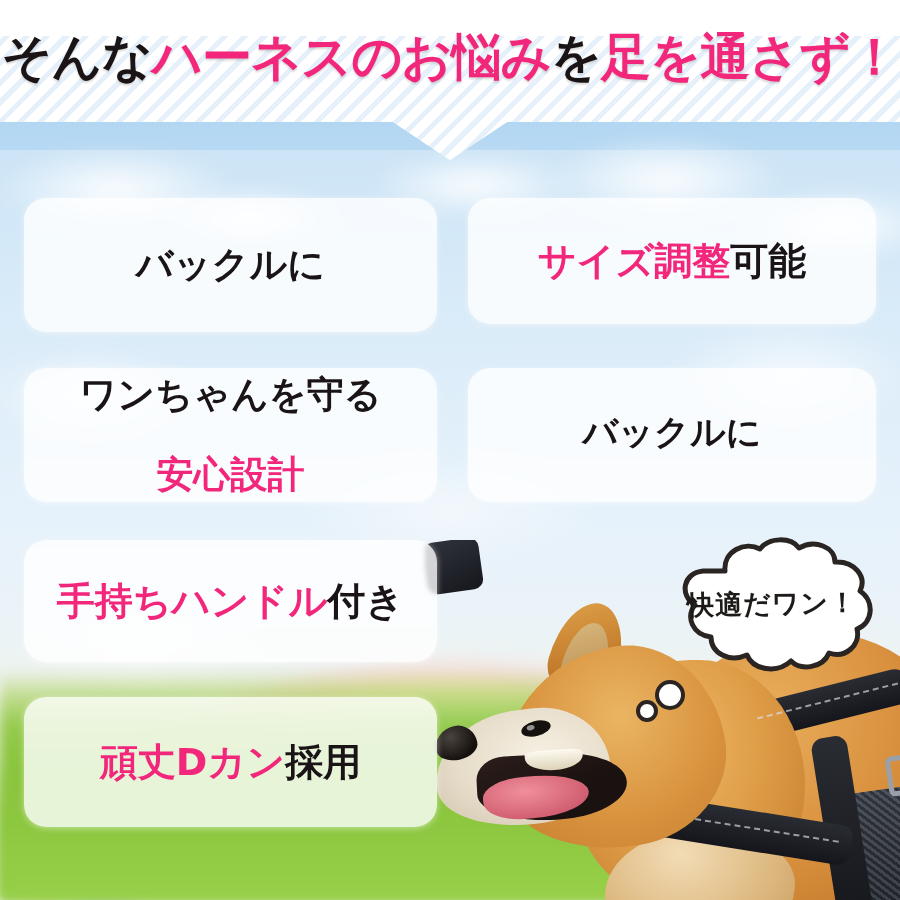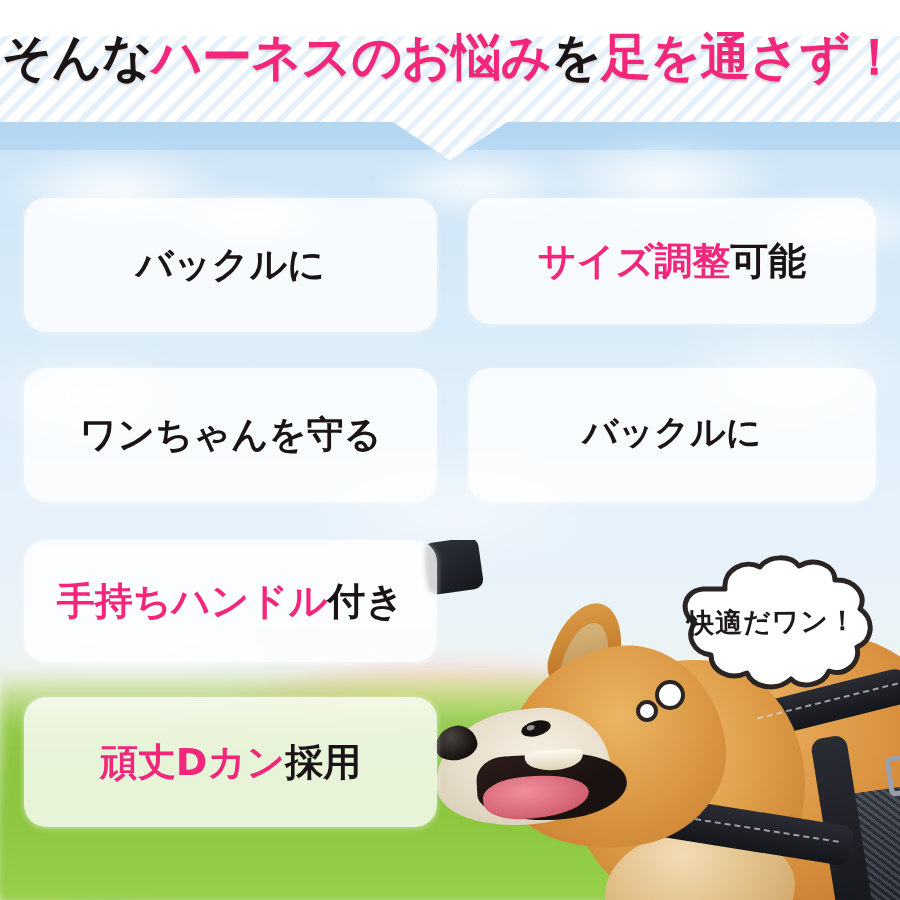--- a/index.html
+++ b/index.html
@@ -266,21 +266,21 @@
   .st2{left:330px;top:160px;width:145px;transform:rotate(-14deg);}
   .mesh{
     position:absolute;left:418px;top:250px;width:78px;height:140px;
     background:repeating-linear-gradient(45deg,rgba(255,255,255,.10) 0 3px,rgba(0,0,0,.18) 3px 6px),
                linear-gradient(#3a3f49,#22262e);
     border-radius:10px;transform:rotate(-8deg);
   }
 
   
   .bubble{
-    position:absolute;left:663px;top:553px;width:218px;height:145px;
+    position:absolute;left:663px;top:535px;width:218px;height:145px;
   }
   .bubble svg{display:block;}
   .bubble-text{
     position:absolute;left:0;top:0;width:218px;height:145px;
     display:flex;align-items:center;justify-content:center;
     font-size:27px;font-weight:700;color:#1d1a18;
     letter-spacing:1px;white-space:nowrap;
     transform:translateY(-4px) rotate(-1deg);
   }
   .bubble-dot{
@@ -362,20 +362,21 @@
 
   <div class="card one-line" id="card2">
     <div class="lines">
       <div class="line"><span class="t-pink">サイズ調整</span><span class="t-dark">可能</span></div>
     </div>
   </div>
 
   <div class="card" id="card3">
     <div class="lines">
       <div class="line t-dark">ワンちゃんを守る</div>
+      <div class="line t-pink">安心設計</div>
     </div>
   </div>
 
   <div class="card" id="card4">
     <div class="lines">
       <div class="line t-dark">バックルに</div>
     </div>
   </div>
 
   <div class="card one-line" id="card5">

